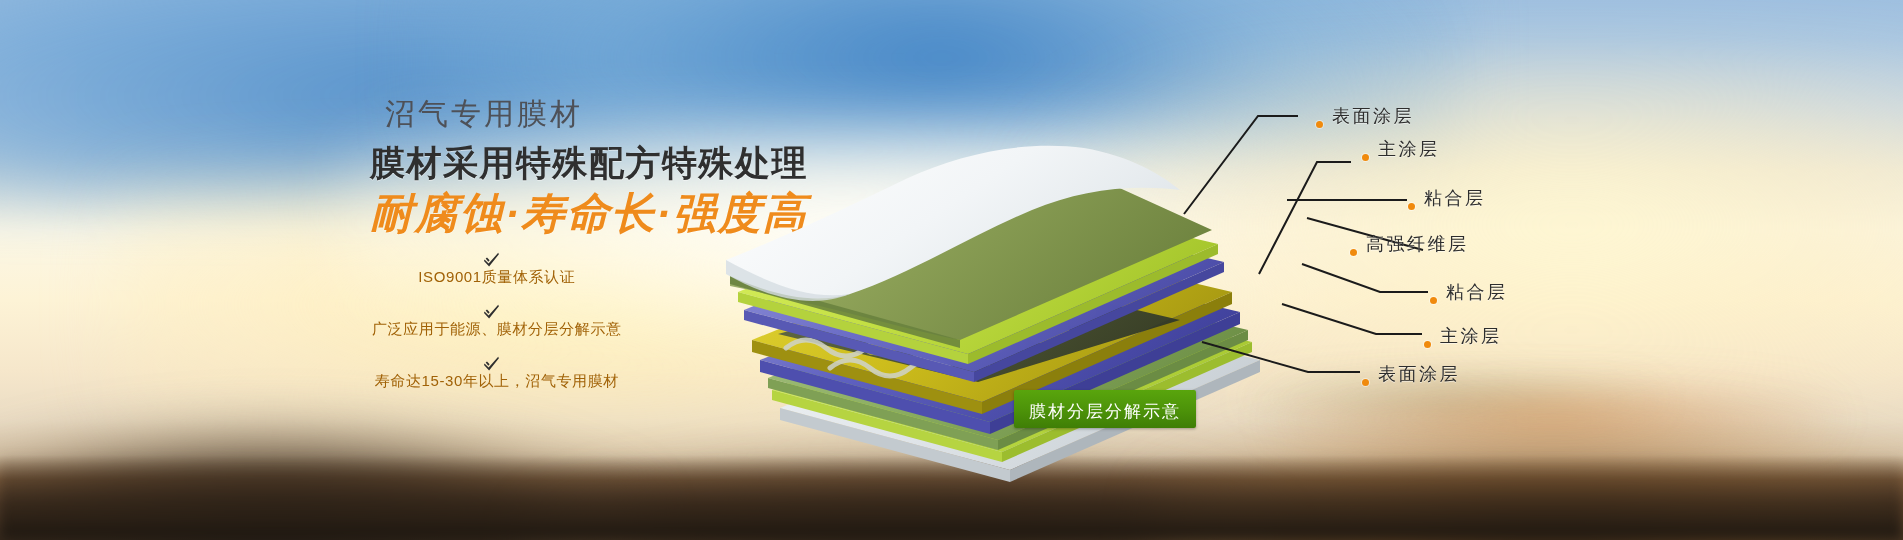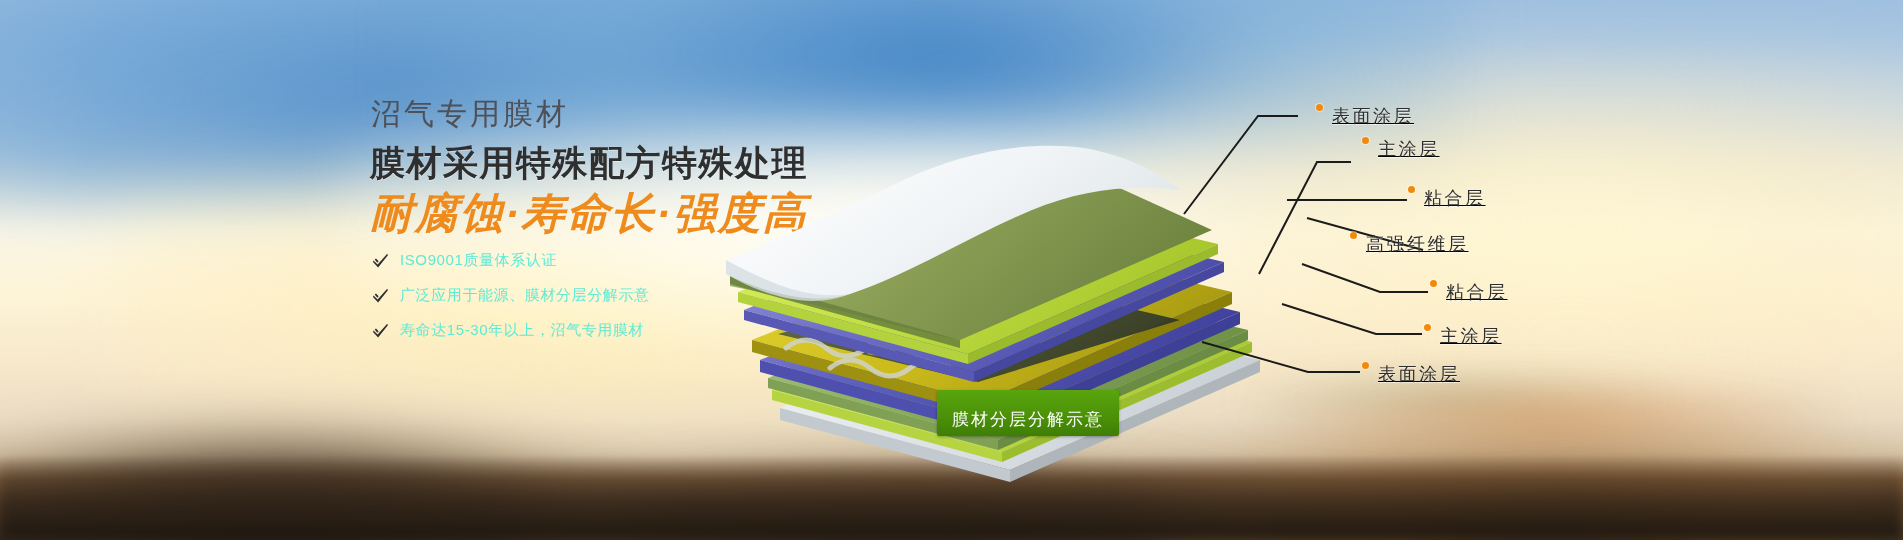--- a/index.html
+++ b/index.html
@@ -155,21 +155,21 @@
     position: absolute;
     left: 370px;
     top: 96px;
     width: 470px;
   }
   .eyebrow {
     font-size: 30px;
     color: #4e5158;
     letter-spacing: 3px;
     line-height: 1.2;
-    margin: 0 0 10px 1px;
+    margin: 0 0 10px 15px;
     font-weight: 400;
   }
   .headline {
     font-size: 35px;
     font-weight: bold;
     color: #2f2f2f;
     letter-spacing: 1.5px;
     line-height: 1.22;
     margin: 0 0 4px 0;
     white-space: nowrap;
@@ -192,23 +192,24 @@
     top: 251px;
     list-style: none;
     margin: 0;
     padding: 0;
   }
   .feature {
     display: flex;
     align-items: center;
     margin-bottom: 16px;
     font-size: 15px;
-    color: #5eead4;
+    color: #a16207;
     letter-spacing: 0.6px;
     white-space: nowrap;
+    flex-direction: column;
   }
   .feature .tick {
     width: 17px; height: 17px;
     margin-right: 11px;
     flex: 0 0 auto;
     display: inline-block;
   }
   .feature .tick svg { display: block; }
 
   
@@ -223,24 +224,23 @@
 
   
   .callouts {
     position: absolute;
     left: 0; top: 0; right: 0; bottom: 0;
     pointer-events: none;
   }
   .callout {
     position: absolute;
     display: flex;
-    align-items: flex-start;
+    align-items: flex-end;
     pointer-events: auto;
     white-space: nowrap;
-    text-decoration: underline;
   }
   .callout .dot {
     width: 7px; height: 7px;
     border-radius: 50%;
     background: #f08a0d;
     margin-right: 9px;
     flex: 0 0 auto;
     box-shadow: 0 0 0 1px rgba(255,255,255,0.45);
   }
   .callout .txt {
@@ -248,27 +248,27 @@
     color: #2d2d2d;
     letter-spacing: 2.5px;
     text-shadow: 0 1px 0 rgba(255,255,255,0.5);
   }
   .leader { position: absolute; pointer-events: none; }
   .leader svg { display: block; overflow: visible; }
 
   
   .badge {
     position: absolute;
-    left: 937px;
+    left: 1014px;
     top: 390px;
     background: linear-gradient(to bottom, #59a50d 0%, #4c9209 55%, #3f7e06 100%);
     color: #ffffff;
     font-size: 17px;
     letter-spacing: 2px;
-    padding: 21px 15px 8px 15px;
+    padding: 13px 15px 8px 15px;
     border-radius: 2px;
     box-shadow: 0 1px 3px rgba(0,0,0,0.3);
     line-height: 1;
   }
 </style>
 </head>
 <body>
 
 <div id="banner">
 

